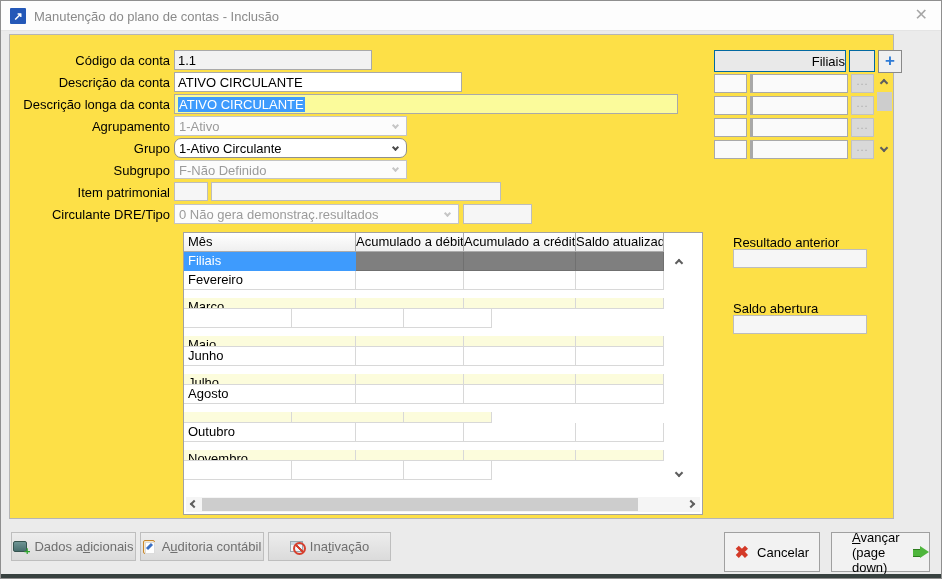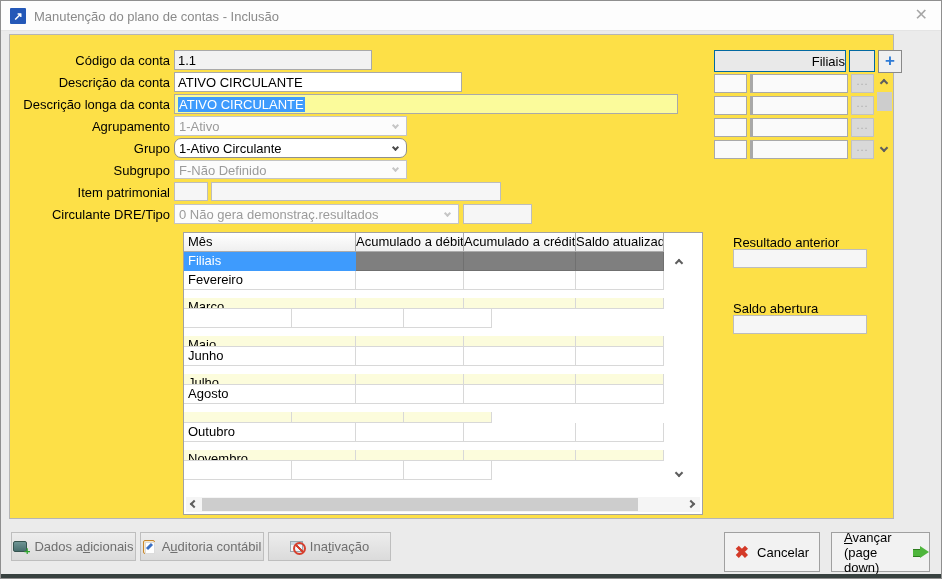--- a/index.html
+++ b/index.html
@@ -247,21 +247,21 @@
   </div>
   <div class="footer-btn" style="left:267px; top:531px; width:123px;">
     <span class="icon-inactive"></span>
     <span><span>Ina</span><span class="mn">t</span><span>ivação</span></span>
   </div>
 
   <div class="action-btn" style="left:723px; top:531px; width:96px; justify-content:center;">
     <span class="cancel-x">✖</span>
     <span>Cancelar</span>
   </div>
-  <div class="action-btn" style="left:830px; top:531px; width:99px; padding-left:12px;">
+  <div class="action-btn" style="left:830px; top:531px; width:99px; padding-left:20px;">
     <span style="line-height:15px;">
       <span class="mn">A</span><span>vançar</span><br>
       <span>(page down)</span>
     </span>
     <span class="garrow"></span>
   </div>
 
   <div class="bottom-strip"></div>
 </div>
 

